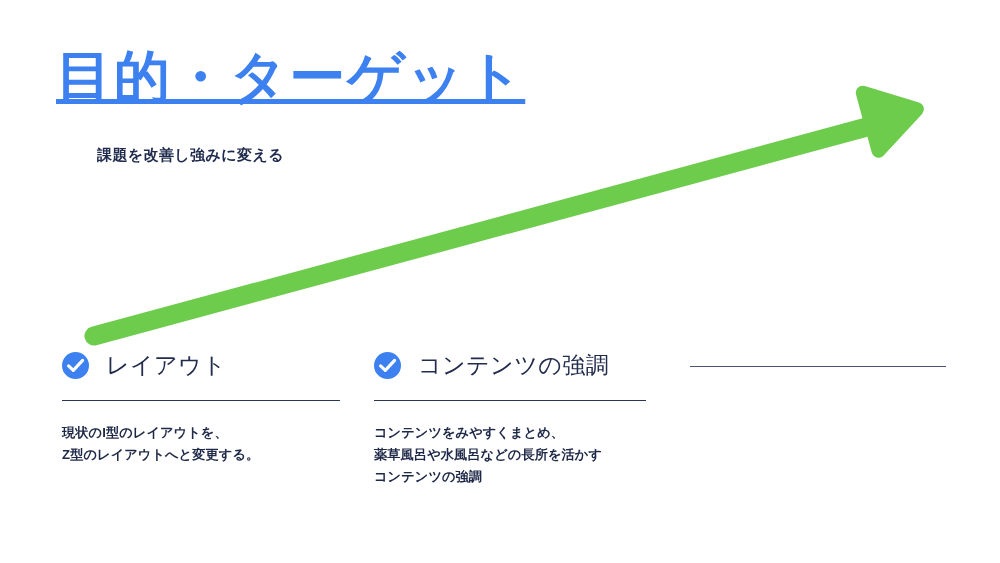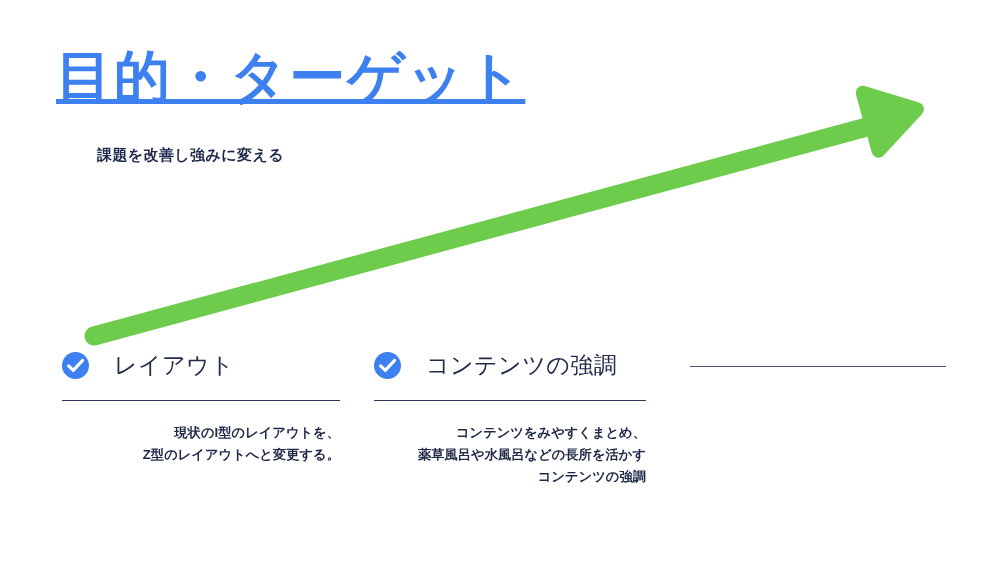--- a/index.html
+++ b/index.html
@@ -59,21 +59,20 @@
     top: 348px;
   }
   .col-1 { left: 62px;  width: 278px; }
   .col-2 { left: 374px; width: 272px; }
   .col-3 { left: 690px; width: 256px; }
 
   .col-head {
     display: flex;
     align-items: center;
     height: 34px;
-    gap: 8px;
   }
   .check-icon {
     flex: 0 0 auto;
     width: 27px;
     height: 27px;
     position: relative;
     display: block;
   }
   .check-icon svg { display: block; }
   .col-title {
@@ -94,21 +93,21 @@
     border-top-color: #4b5275;
   }
   .col-body {
     margin-top: 21px;
     font-size: 13.2px;
     font-weight: 700;
     color: #1e2847;
     line-height: 22px;
     letter-spacing: 0.1px;
   }
-  .col-body .line { white-space: nowrap; text-align: right; }
+  .col-body .line { white-space: nowrap; }
 </style>
 </head>
 <body>
 
 <div id="slide">
 
   <div class="title">目的・ターゲット</div>
 
   <div class="subtitle">課題を改善し強みに変える</div>
 

